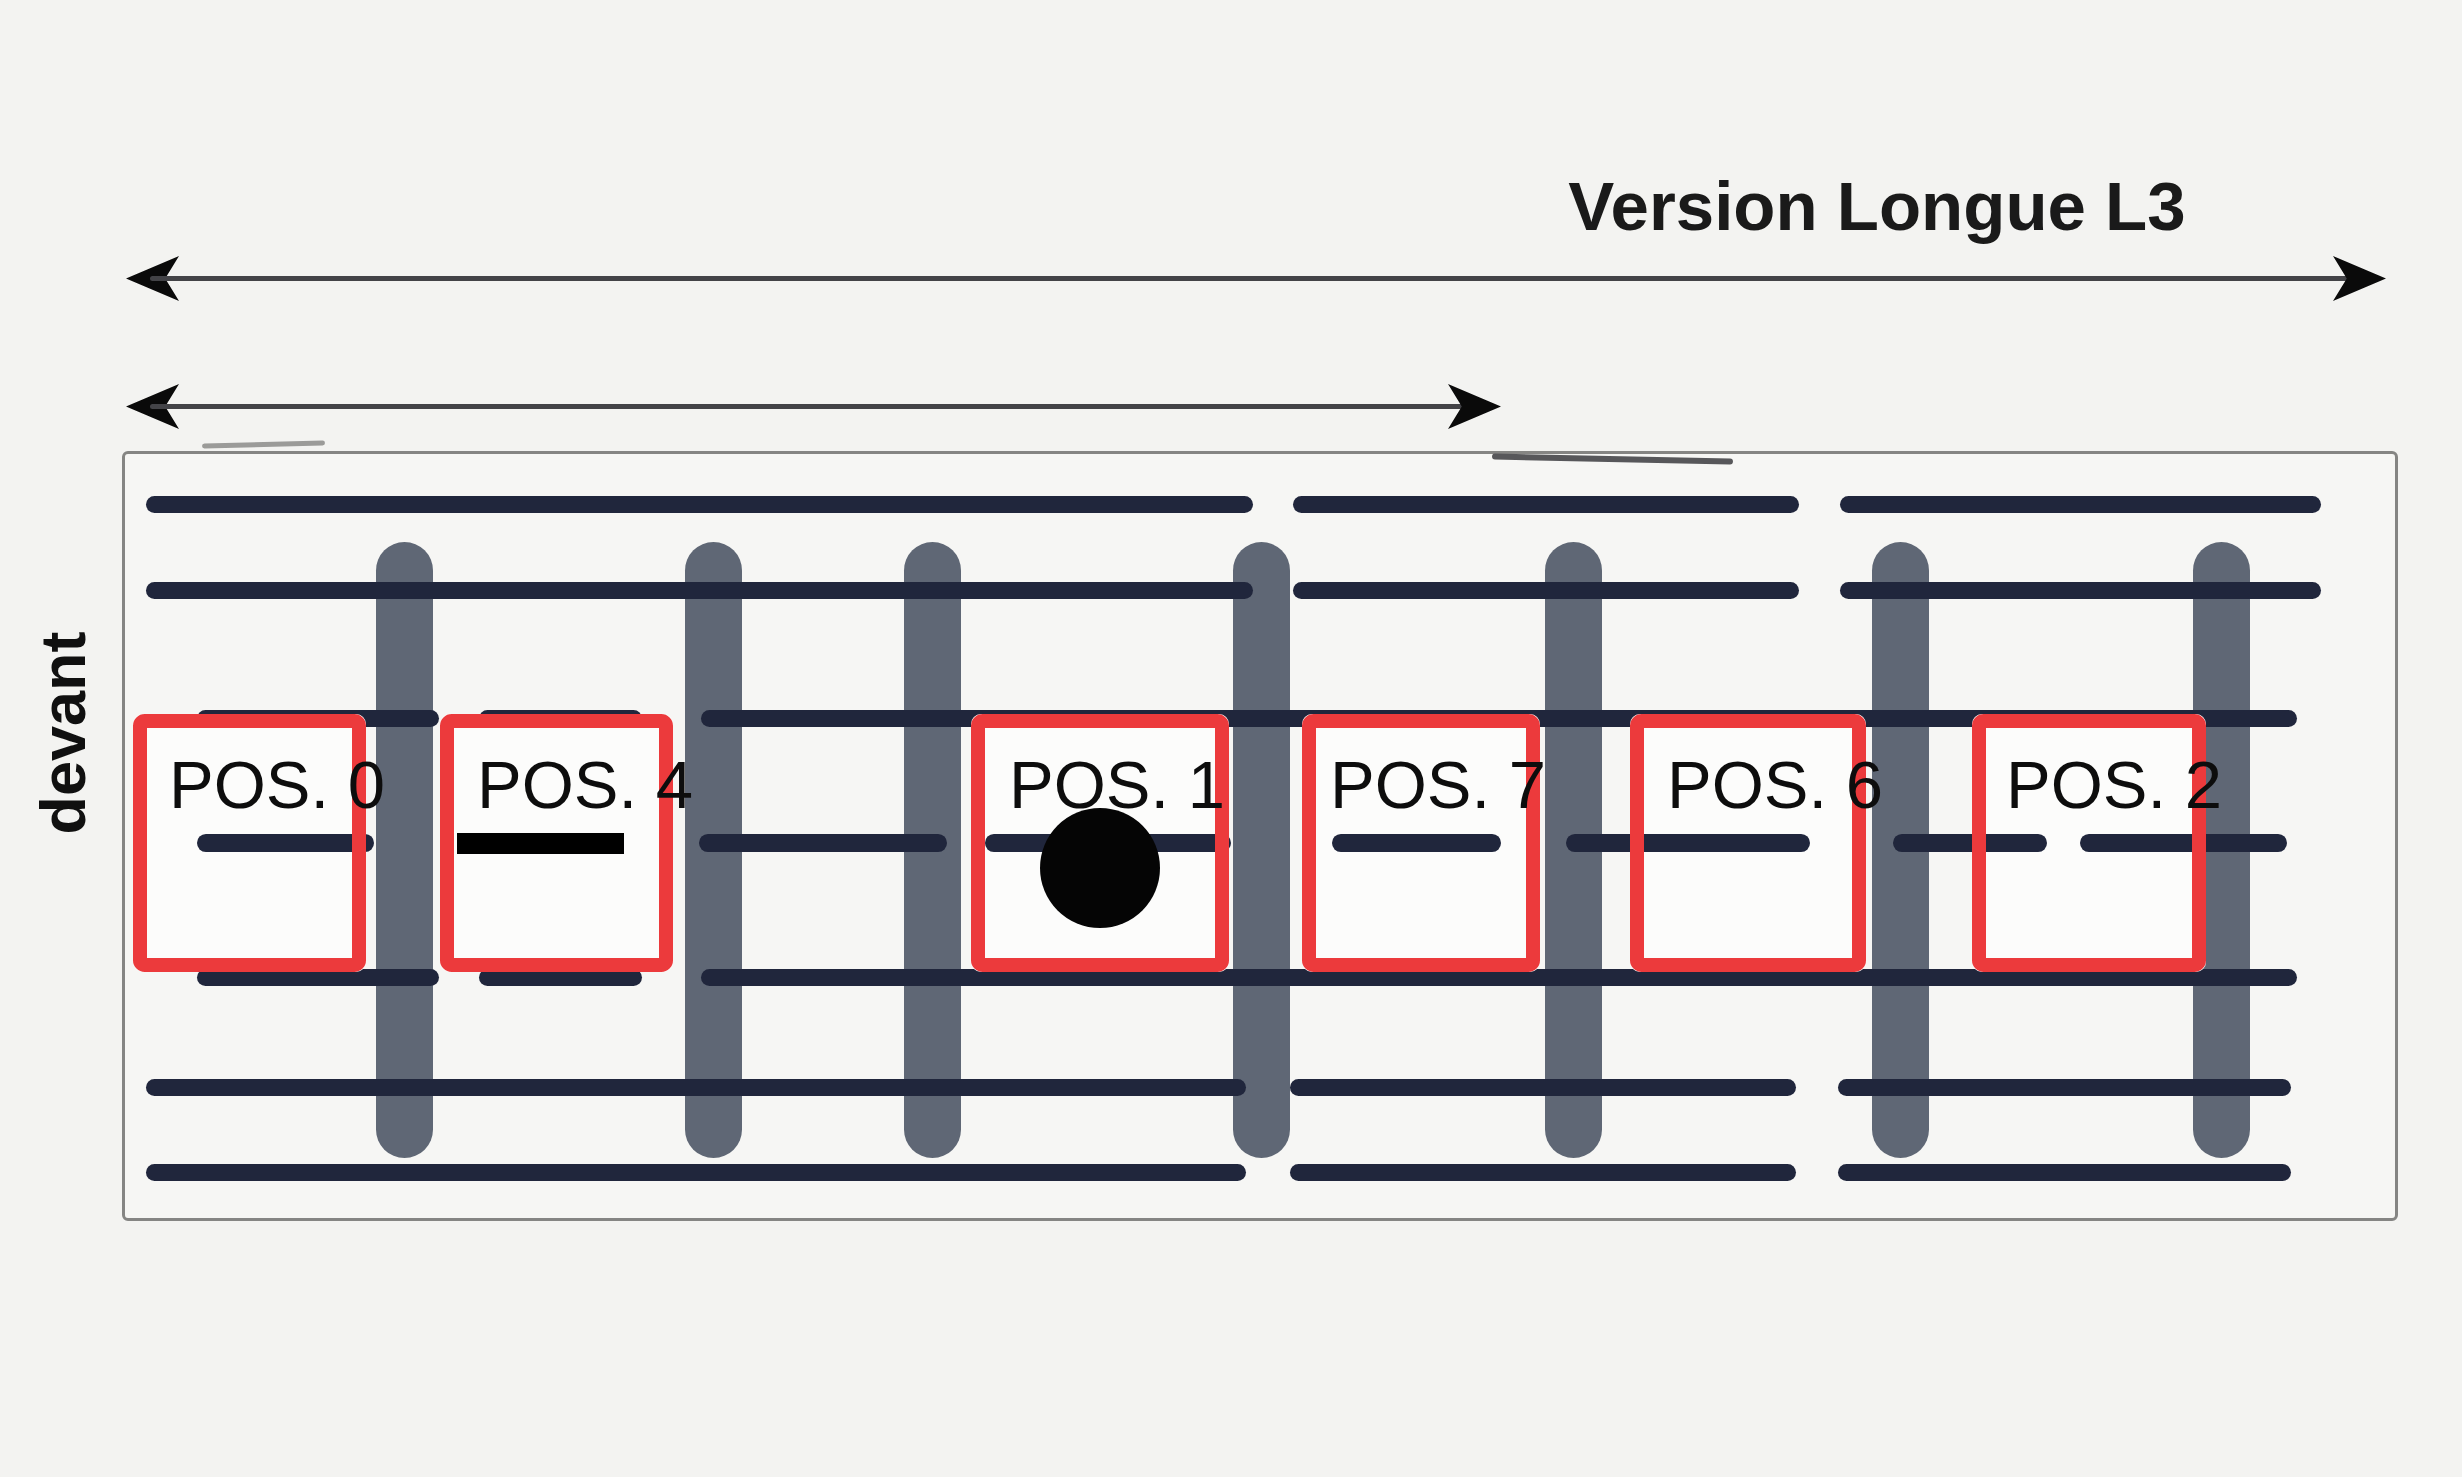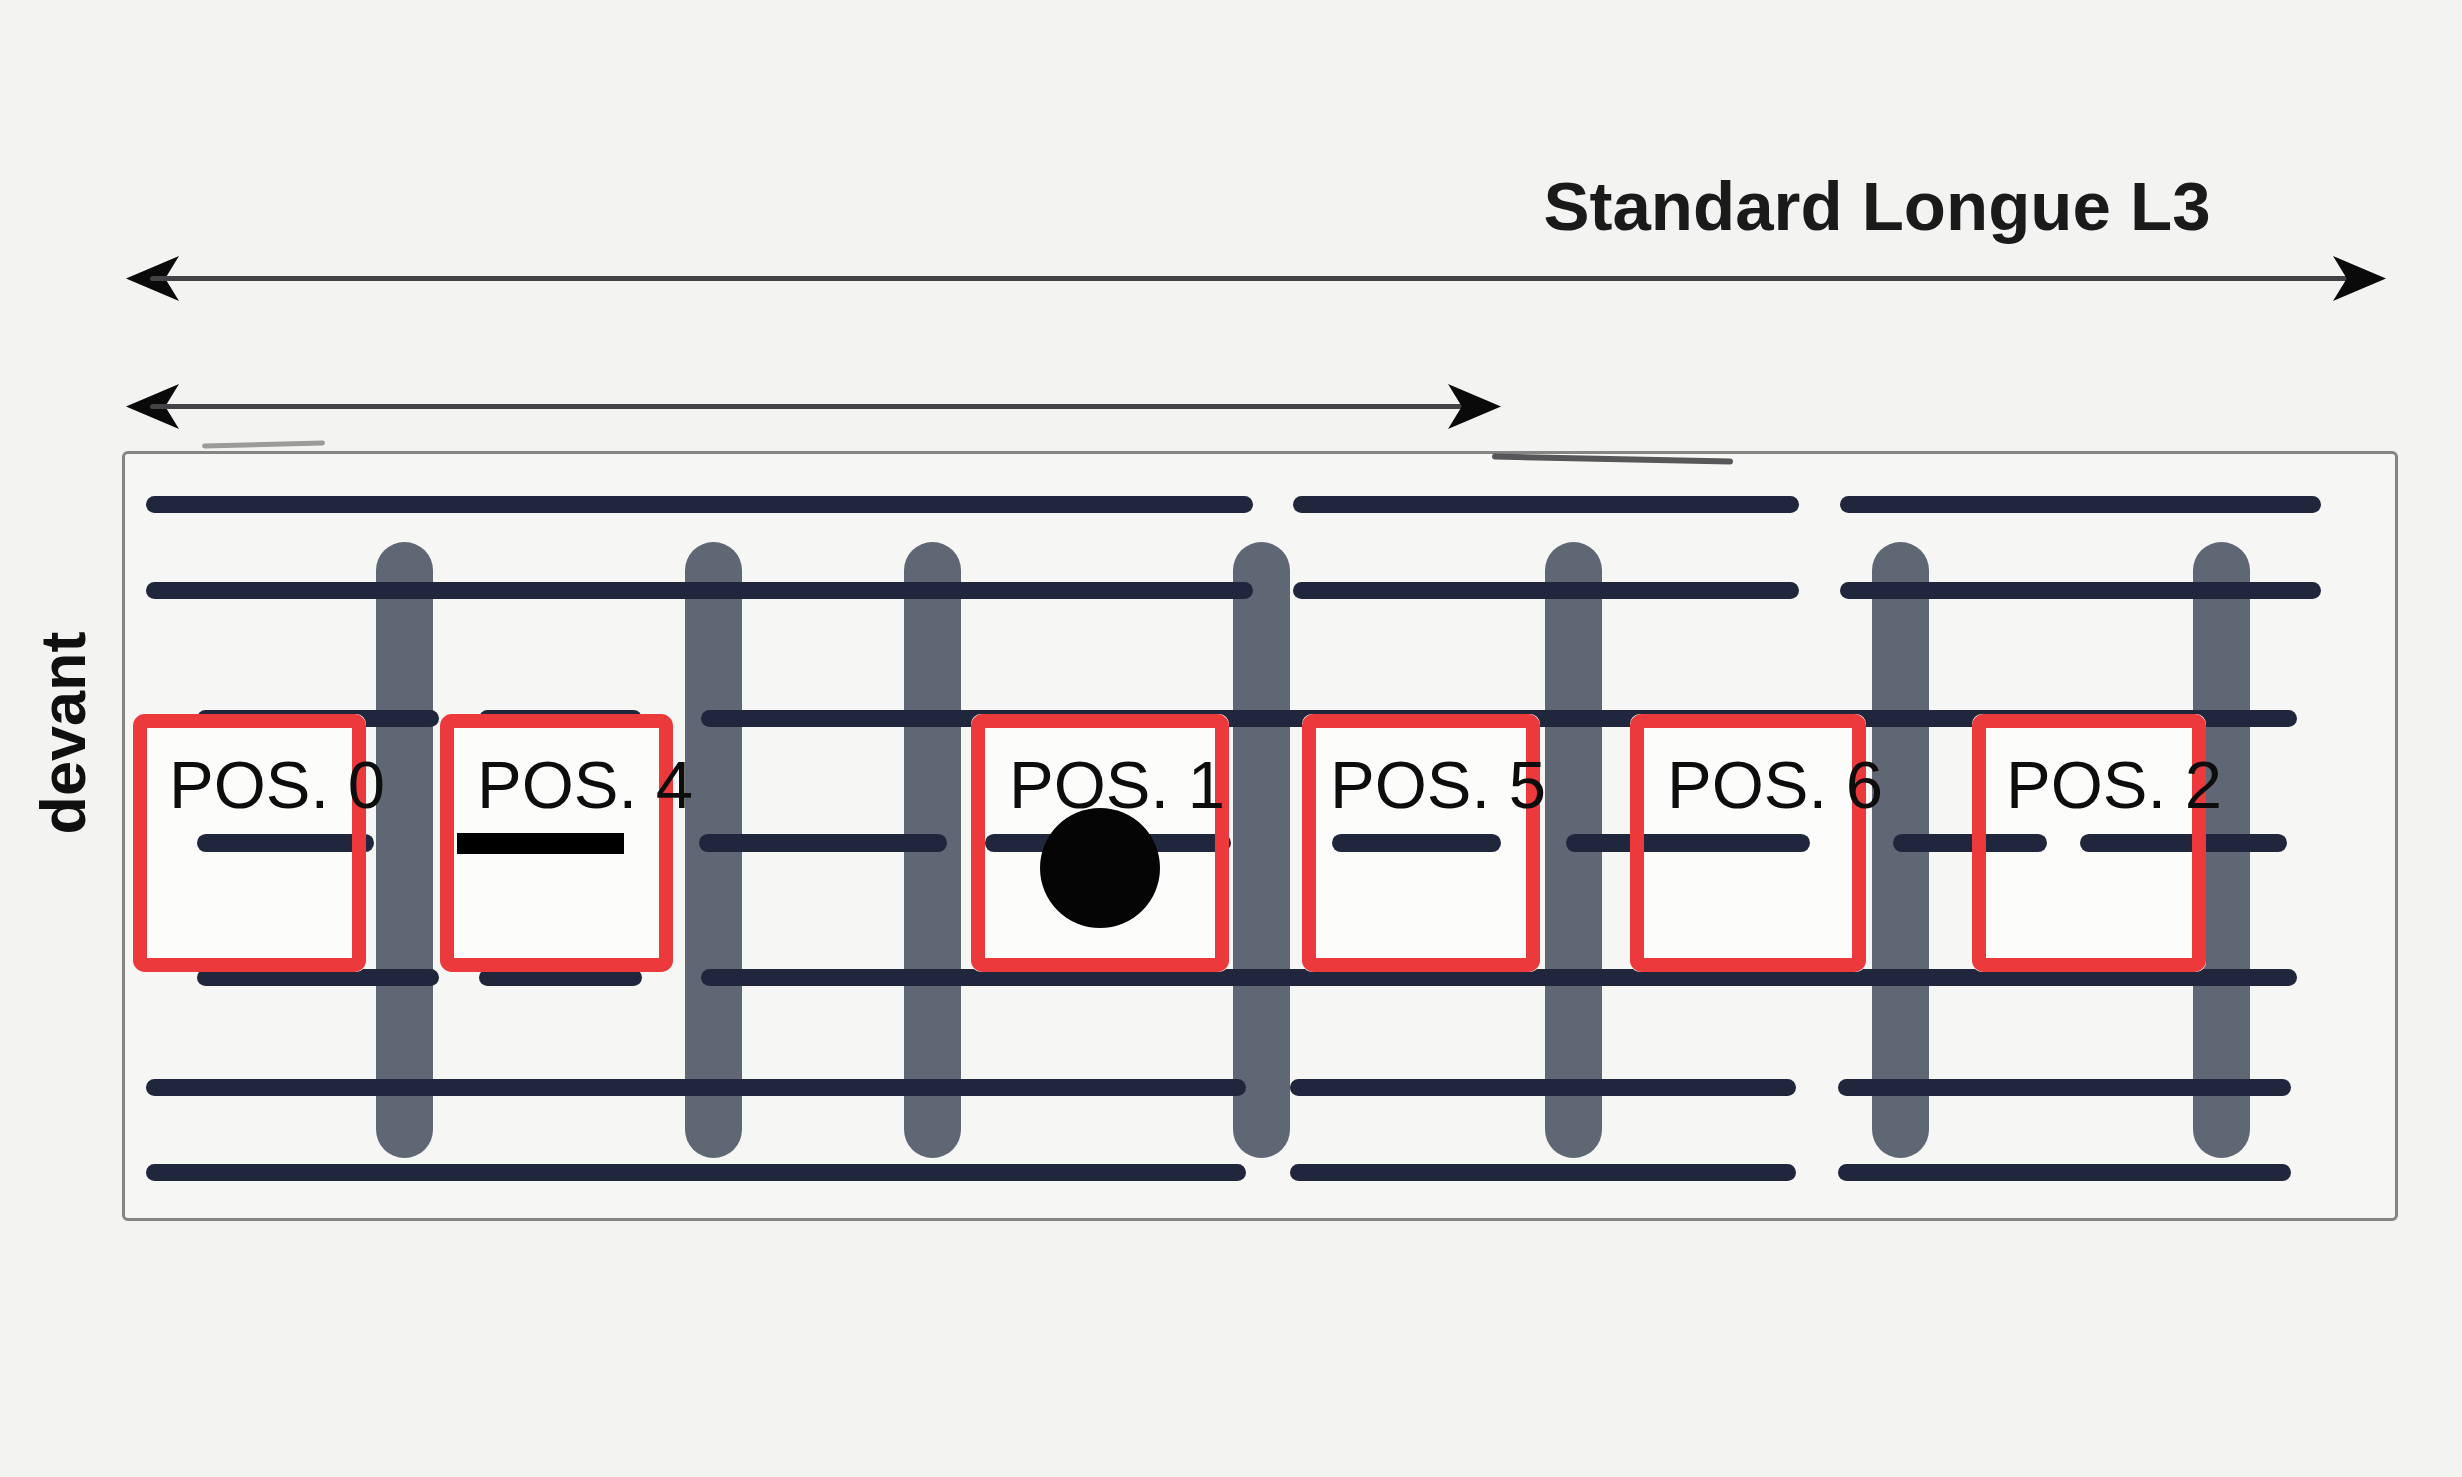--- a/index.html
+++ b/index.html
@@ -97,21 +97,21 @@
   .marker-dot{
     position:absolute;left:1040px;top:808px;width:120px;height:120px;
     background:#050505;border-radius:50%;z-index:8;
   }
 </style>
 </head>
 <body style="background: rgb(243, 243, 241);">
 
 <div class="canvas">
 
-  <div class="title title-l3">Standard Longue L3</div>
+  <div class="title title-l3">Version Longue L3</div>
   <div class="arrow arrow-l3">
     <div class="head head-left"></div>
     <div class="shaft"></div>
     <div class="head head-right"></div>
   </div>
 
   <div class="arrow arrow-l2">
     <div class="head head-left"></div>
     <div class="shaft"></div>
     <div class="head head-right"></div>
@@ -176,18 +176,18 @@
   <div class="box-border" style="left:133px;width:233px;"></div>
   <div class="box-border" style="left:440px;width:233px;"></div>
   <div class="box-border" style="left:971px;width:258px;"></div>
   <div class="box-border" style="left:1302px;width:238px;"></div>
   <div class="box-border" style="left:1630px;width:236px;"></div>
   <div class="box-border" style="left:1972px;width:234px;"></div>
 
   <div class="box-label" style="left:169px;">POS. 0</div>
   <div class="box-label" style="left:477px;">POS. 4</div>
   <div class="box-label" style="left:1009px;">POS. 1</div>
-  <div class="box-label" style="left:1330px;">POS. 5</div>
+  <div class="box-label" style="left:1330px;">POS. 7</div>
   <div class="box-label" style="left:1667px;">POS. 6</div>
   <div class="box-label" style="left:2006px;">POS. 2</div>
 
 </div>
 
 
 </body></html>

